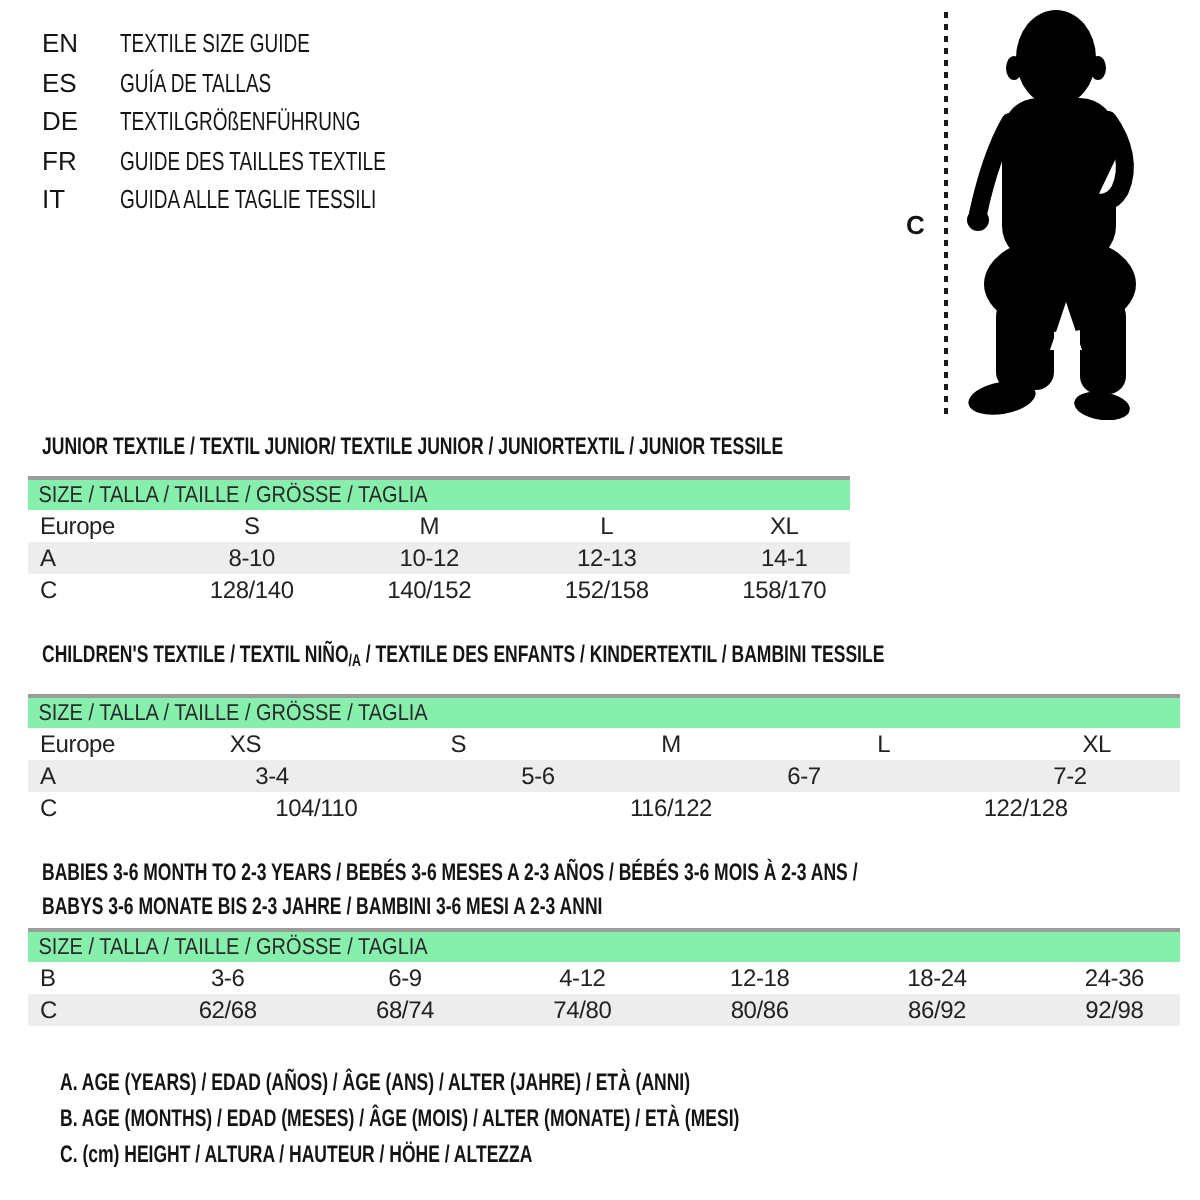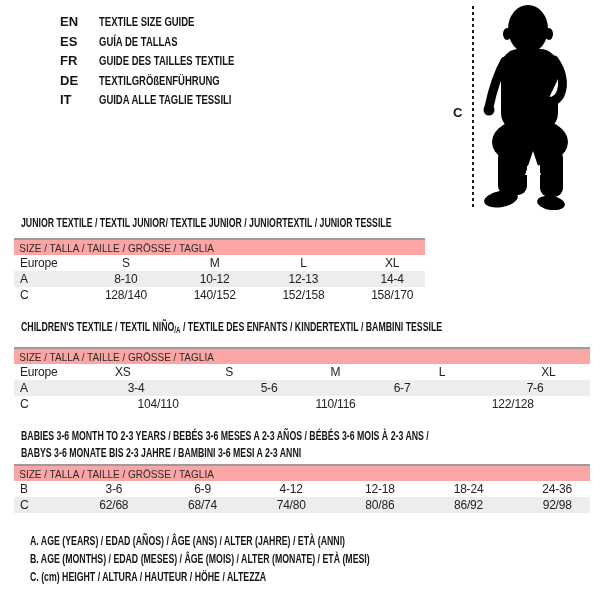--- a/index.html
+++ b/index.html
@@ -2,36 +2,36 @@
 <html><head>
 <meta charset="utf-8">
 <style>
   html,body { margin:0; padding:0; background:#fff; }
   .page {
     position:relative; width:600px; height:600px; background:#ffffff;
     font-family:"Liberation Sans", sans-serif; color:#141414; overflow:hidden;
   }
   
   .lang-block { position:absolute; left:21px; top:12px; }
-  .lang-row { display:flex; height:19.5px; align-items:center; font-weight:bold; font-size:13px;margin-left:39px; }
+  .lang-row { display:flex; height:19.5px; align-items:center; font-weight:normal; font-size:13px; }
   .lang-code { width:39px; flex:0 0 39px; }
   .lang-title { display:inline-block; white-space:nowrap; transform:scaleX(0.73); transform-origin:0 50%; }
   
   .measure-line { position:absolute; left:472px; top:6px; width:2px; height:202px;
     background:repeating-linear-gradient(to bottom,#1a1a1a 0 3px,transparent 3px 6px); }
   .measure-label { position:absolute; left:453px; top:105px; font-size:13px; font-weight:bold; }
   .baby { position:absolute; left:483px; top:3px; }
   
   .sec-heading { position:absolute; left:21px; font-weight:bold; font-size:12px; line-height:12px;
     white-space:nowrap; transform:scaleX(0.73); transform-origin:0 50%; color:#141414; }
   .sec-heading.two-line { line-height:17px; }
   .subsc { font-size:8.5px; vertical-align:-2px; }
   
   .size-table { position:absolute; font-size:12px; color:#222; }
-  .band { height:15px; background:#fca5a5; border-top:2px solid #9c9c9c; display:flex; align-items:center; }
+  .band { height:15px; background:#86efac; border-top:2px solid #9c9c9c; display:flex; align-items:center; }
   .band-text { display:inline-block; padding-left:6px; white-space:nowrap; font-size:11.5px; color:#2a2a2a;
     transform:scaleX(0.87); transform-origin:0 50%; }
   .trow { display:flex; align-items:center; height:16px; letter-spacing:-0.2px;gap:23px; }
   .trow.shaded { background:#ededed; }
   .tlabel { padding-left:6px; flex:0 0 auto; }
   .t1 .tlabel { width:50px; }
   .t2 .tlabel, .t3 .tlabel { width:38px; }
   .tcell { flex:1 1 0; text-align:center; }
   
   .footnotes { position:absolute; left:30px; top:532px; }
@@ -46,26 +46,26 @@
   <div class="lang-block">
     <div class="lang-row">
       <span class="lang-code">EN</span>
       <span class="lang-title">TEXTILE SIZE GUIDE</span>
     </div>
     <div class="lang-row">
       <span class="lang-code">ES</span>
       <span class="lang-title">GUÍA DE TALLAS</span>
     </div>
     <div class="lang-row">
+      <span class="lang-code">DE</span>
+      <span class="lang-title">TEXTILGRÖßENFÜHRUNG</span>
+    </div>
+    <div class="lang-row">
       <span class="lang-code">FR</span>
       <span class="lang-title">GUIDE DES TAILLES TEXTILE</span>
-    </div>
-    <div class="lang-row">
-      <span class="lang-code">DE</span>
-      <span class="lang-title">TEXTILGRÖßENFÜHRUNG</span>
     </div>
     <div class="lang-row">
       <span class="lang-code">IT</span>
       <span class="lang-title">GUIDA ALLE TAGLIE TESSILI</span>
     </div>
   </div>
 
   <div class="measure-line"></div>
   <div class="measure-label">C</div>
   <svg class="baby" width="102" height="207" viewBox="0 0 102 207">
@@ -100,21 +100,21 @@
       <span class="tcell">S</span>
       <span class="tcell">M</span>
       <span class="tcell">L</span>
       <span class="tcell">XL</span>
     </div>
     <div class="trow shaded">
       <span class="tlabel">A</span>
       <span class="tcell">8-10</span>
       <span class="tcell">10-12</span>
       <span class="tcell">12-13</span>
-      <span class="tcell">14-4</span>
+      <span class="tcell">14-1</span>
     </div>
     <div class="trow">
       <span class="tlabel">C</span>
       <span class="tcell">128/140</span>
       <span class="tcell">140/152</span>
       <span class="tcell">152/158</span>
       <span class="tcell">158/170</span>
     </div>
   </div>
 
@@ -129,26 +129,26 @@
       <span class="tcell">S</span>
       <span class="tcell">M</span>
       <span class="tcell">L</span>
       <span class="tcell">XL</span>
     </div>
     <div class="trow shaded">
       <span class="tlabel">A</span>
       <span class="tcell">3-4</span>
       <span class="tcell">5-6</span>
       <span class="tcell">6-7</span>
-      <span class="tcell">7-6</span>
+      <span class="tcell">7-2</span>
     </div>
     <div class="trow">
       <span class="tlabel">C</span>
       <span class="tcell">104/110</span>
-      <span class="tcell">110/116</span>
+      <span class="tcell">116/122</span>
       <span class="tcell">122/128</span>
     </div>
   </div>
 
   <div class="sec-heading two-line" style="top:428px">
     <div>BABIES 3-6 MONTH TO 2-3 YEARS / BEBÉS 3-6 MESES A 2-3 AÑOS / BÉBÉS 3-6 MOIS À 2-3 ANS /</div>
     <div>BABYS 3-6 MONATE BIS 2-3 JAHRE / BAMBINI 3-6 MESI A 2-3 ANNI</div>
   </div>
   <div class="size-table t3" style="left:14px; top:464px; width:576px">
     <div class="band">

